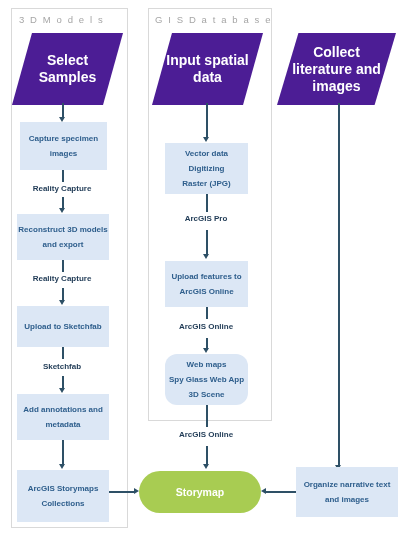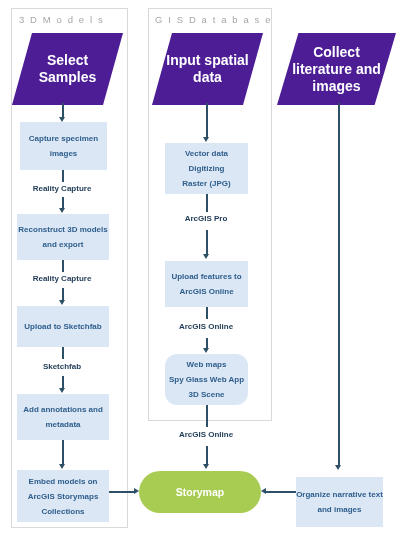--- a/index.html
+++ b/index.html
@@ -166,21 +166,20 @@
 
   <div class="pbox" style="left:17px; top:394px; width:92px; height:46px;">
     <span>Add annotations and</span>
     <span>metadata</span>
   </div>
 
   <div class="vline" style="left:62px; top:440px; height:26px;"></div>
   <div class="arrow-down" style="left:59.3px; top:464px;"></div>
 
   <div class="pbox" style="left:17px; top:470px; width:92px; height:52px;">
-    <span>Embed models on</span>
     <span>ArcGIS Storymaps</span>
     <span>Collections</span>
   </div>
 
   <div class="hline" style="left:109px; top:491px; width:26px;"></div>
   <div class="arrow-right" style="left:134px; top:488.3px;"></div>
 
   <div class="para" style="left:152px; top:33px; width:111px; height:72px;justify-content:center;">
     <div>
       <span>Input spatial</span>
@@ -231,21 +230,21 @@
     <div>
       <span>Collect</span>
       <span>literature and</span>
       <span>images</span>
     </div>
   </div>
 
   <div class="vline" style="left:338px; top:103px; height:364px;"></div>
   <div class="arrow-down" style="left:335.3px; top:465px;"></div>
 
-  <div class="pbox" style="left:296px; top:477px; width:87px; height:50px;">
+  <div class="pbox" style="left:296px; top:467px; width:102px; height:50px;">
     <span>Organize narrative text</span>
     <span>and images</span>
   </div>
 
   <div class="hline" style="left:266px; top:491px; width:30px;"></div>
   <div class="arrow-left" style="left:261px; top:488.3px;"></div>
 
 </div>
 
 </body></html>

